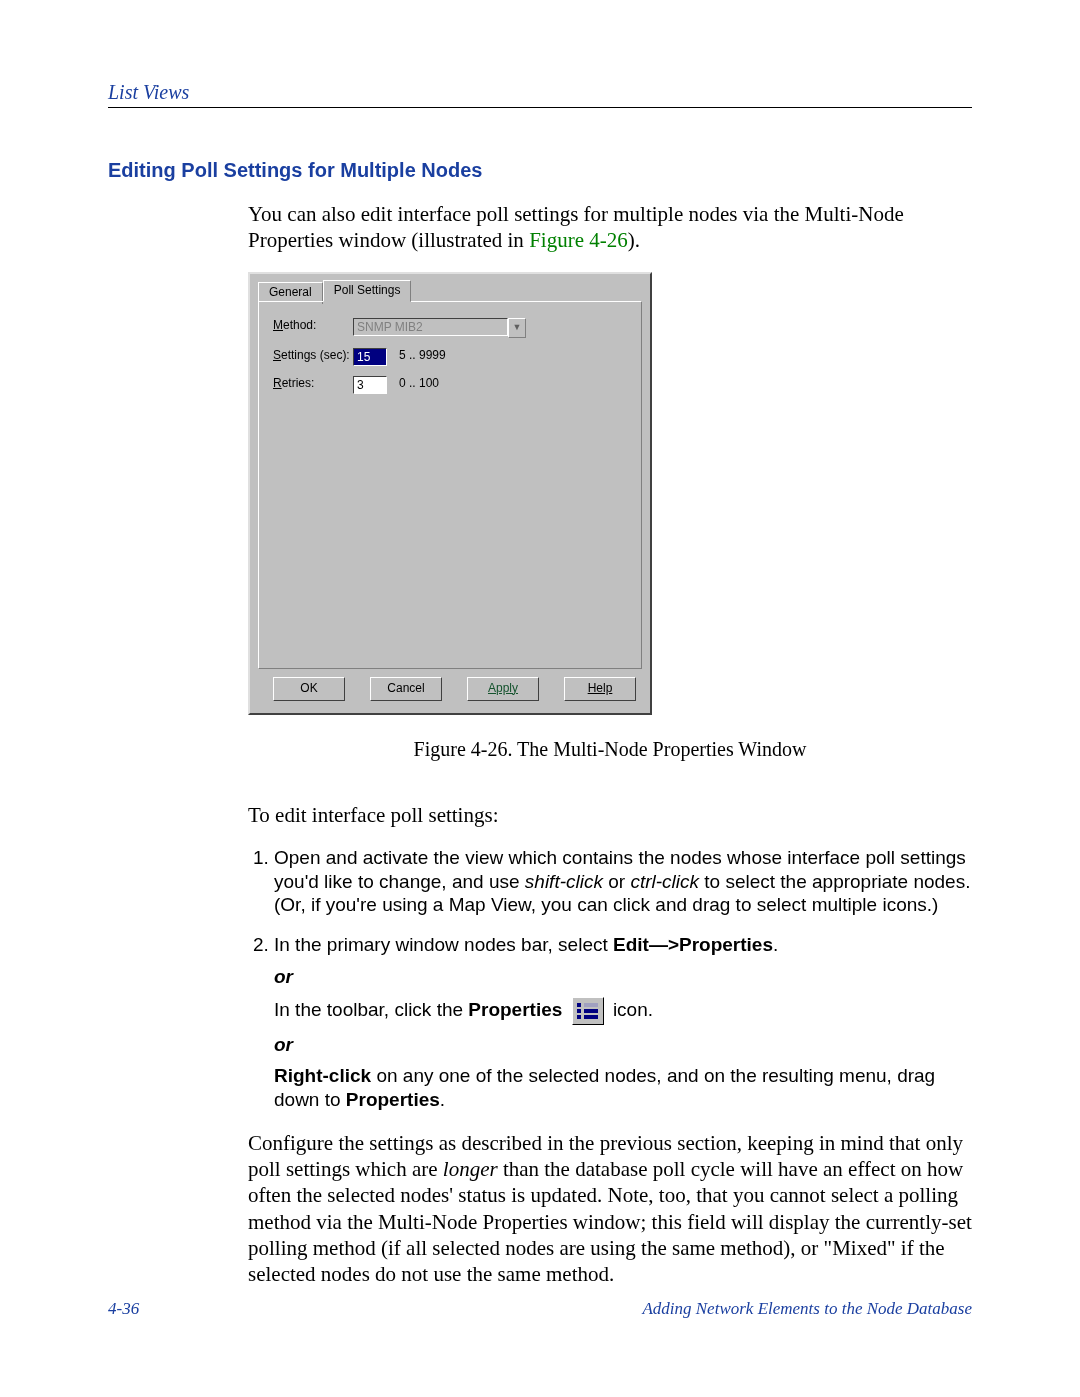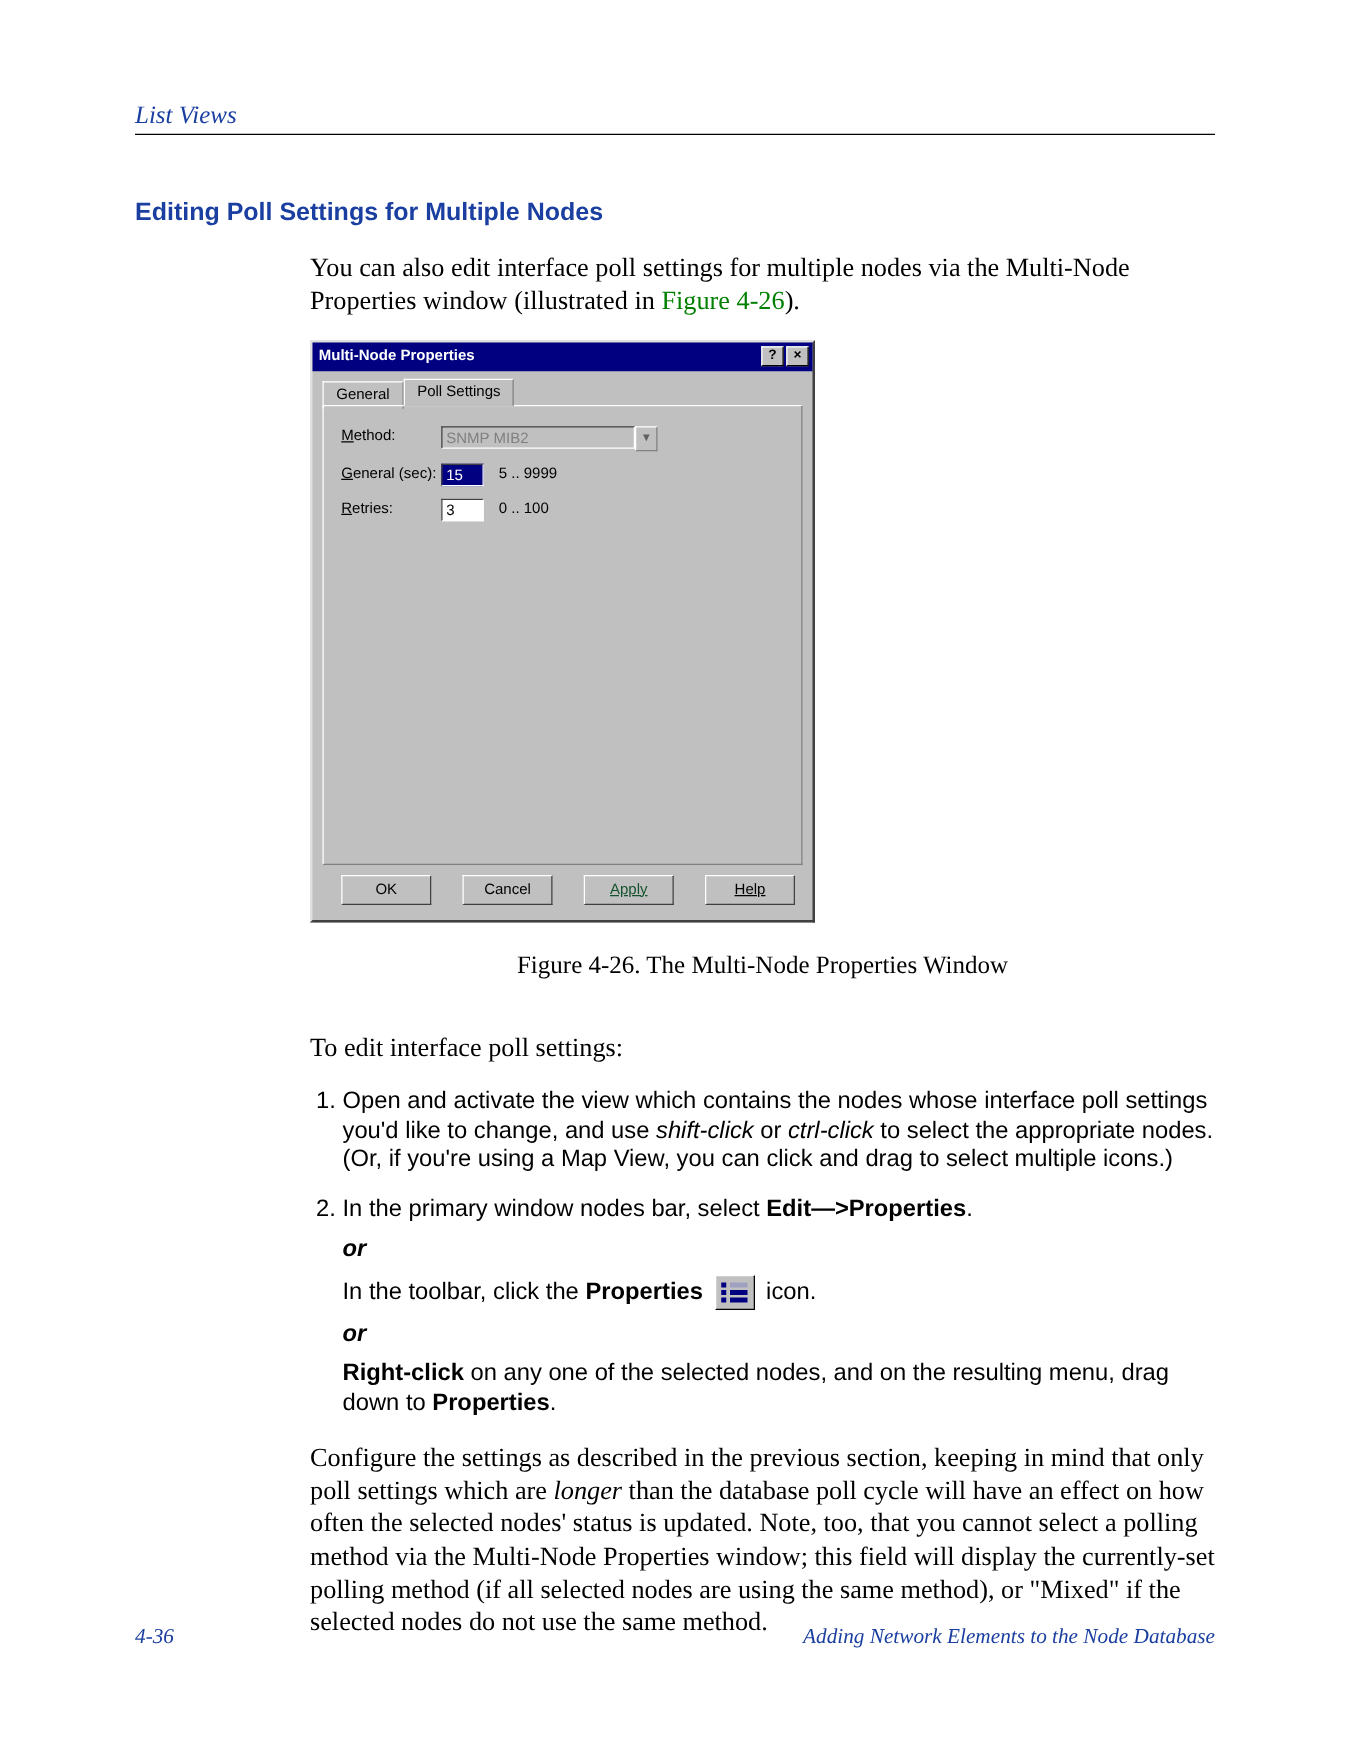--- a/index.html
+++ b/index.html
@@ -190,41 +190,35 @@
     <div class="sect-head">Editing Poll Settings for Multiple Nodes</div>
 
     <div class="bodytext">
       <p>
         <span>You can also edit interface poll settings for multiple nodes via the Multi-Node Properties window (illustrated in </span><span class="figref">Figure 4-26</span><span>).</span>
       </p>
     </div>
 
     <div class="dlg-wrap">
       <div class="dlg">
-        <div class="dlg-title">
-          <span>Multi-Node Properties</span>
-          <span class="spacer"></span>
-          <span class="titlebtn">?</span>
-          <span class="titlebtn">×</span>
-        </div>
         <div class="dlg-body">
           <div class="tabs">
             <div class="tab inactive">General</div>
             <div class="tab active">Poll Settings</div>
           </div>
           <div class="tabpanel">
             <div class="frow">
               <div class="flabel underline-first">Method:</div>
               <div class="combo">
                 <div class="finput disabled">SNMP MIB2</div>
                 <div class="drop">▼</div>
               </div>
             </div>
             <div class="frow">
-              <div class="flabel underline-first">General (sec):</div>
+              <div class="flabel underline-first">Settings (sec):</div>
               <div class="finput small sel">15</div>
               <div class="range">5 .. 9999</div>
             </div>
             <div class="frow">
               <div class="flabel underline-first">Retries:</div>
               <div class="finput small">3</div>
               <div class="range">0 .. 100</div>
             </div>
           </div>
           <div class="dlg-buttons">

